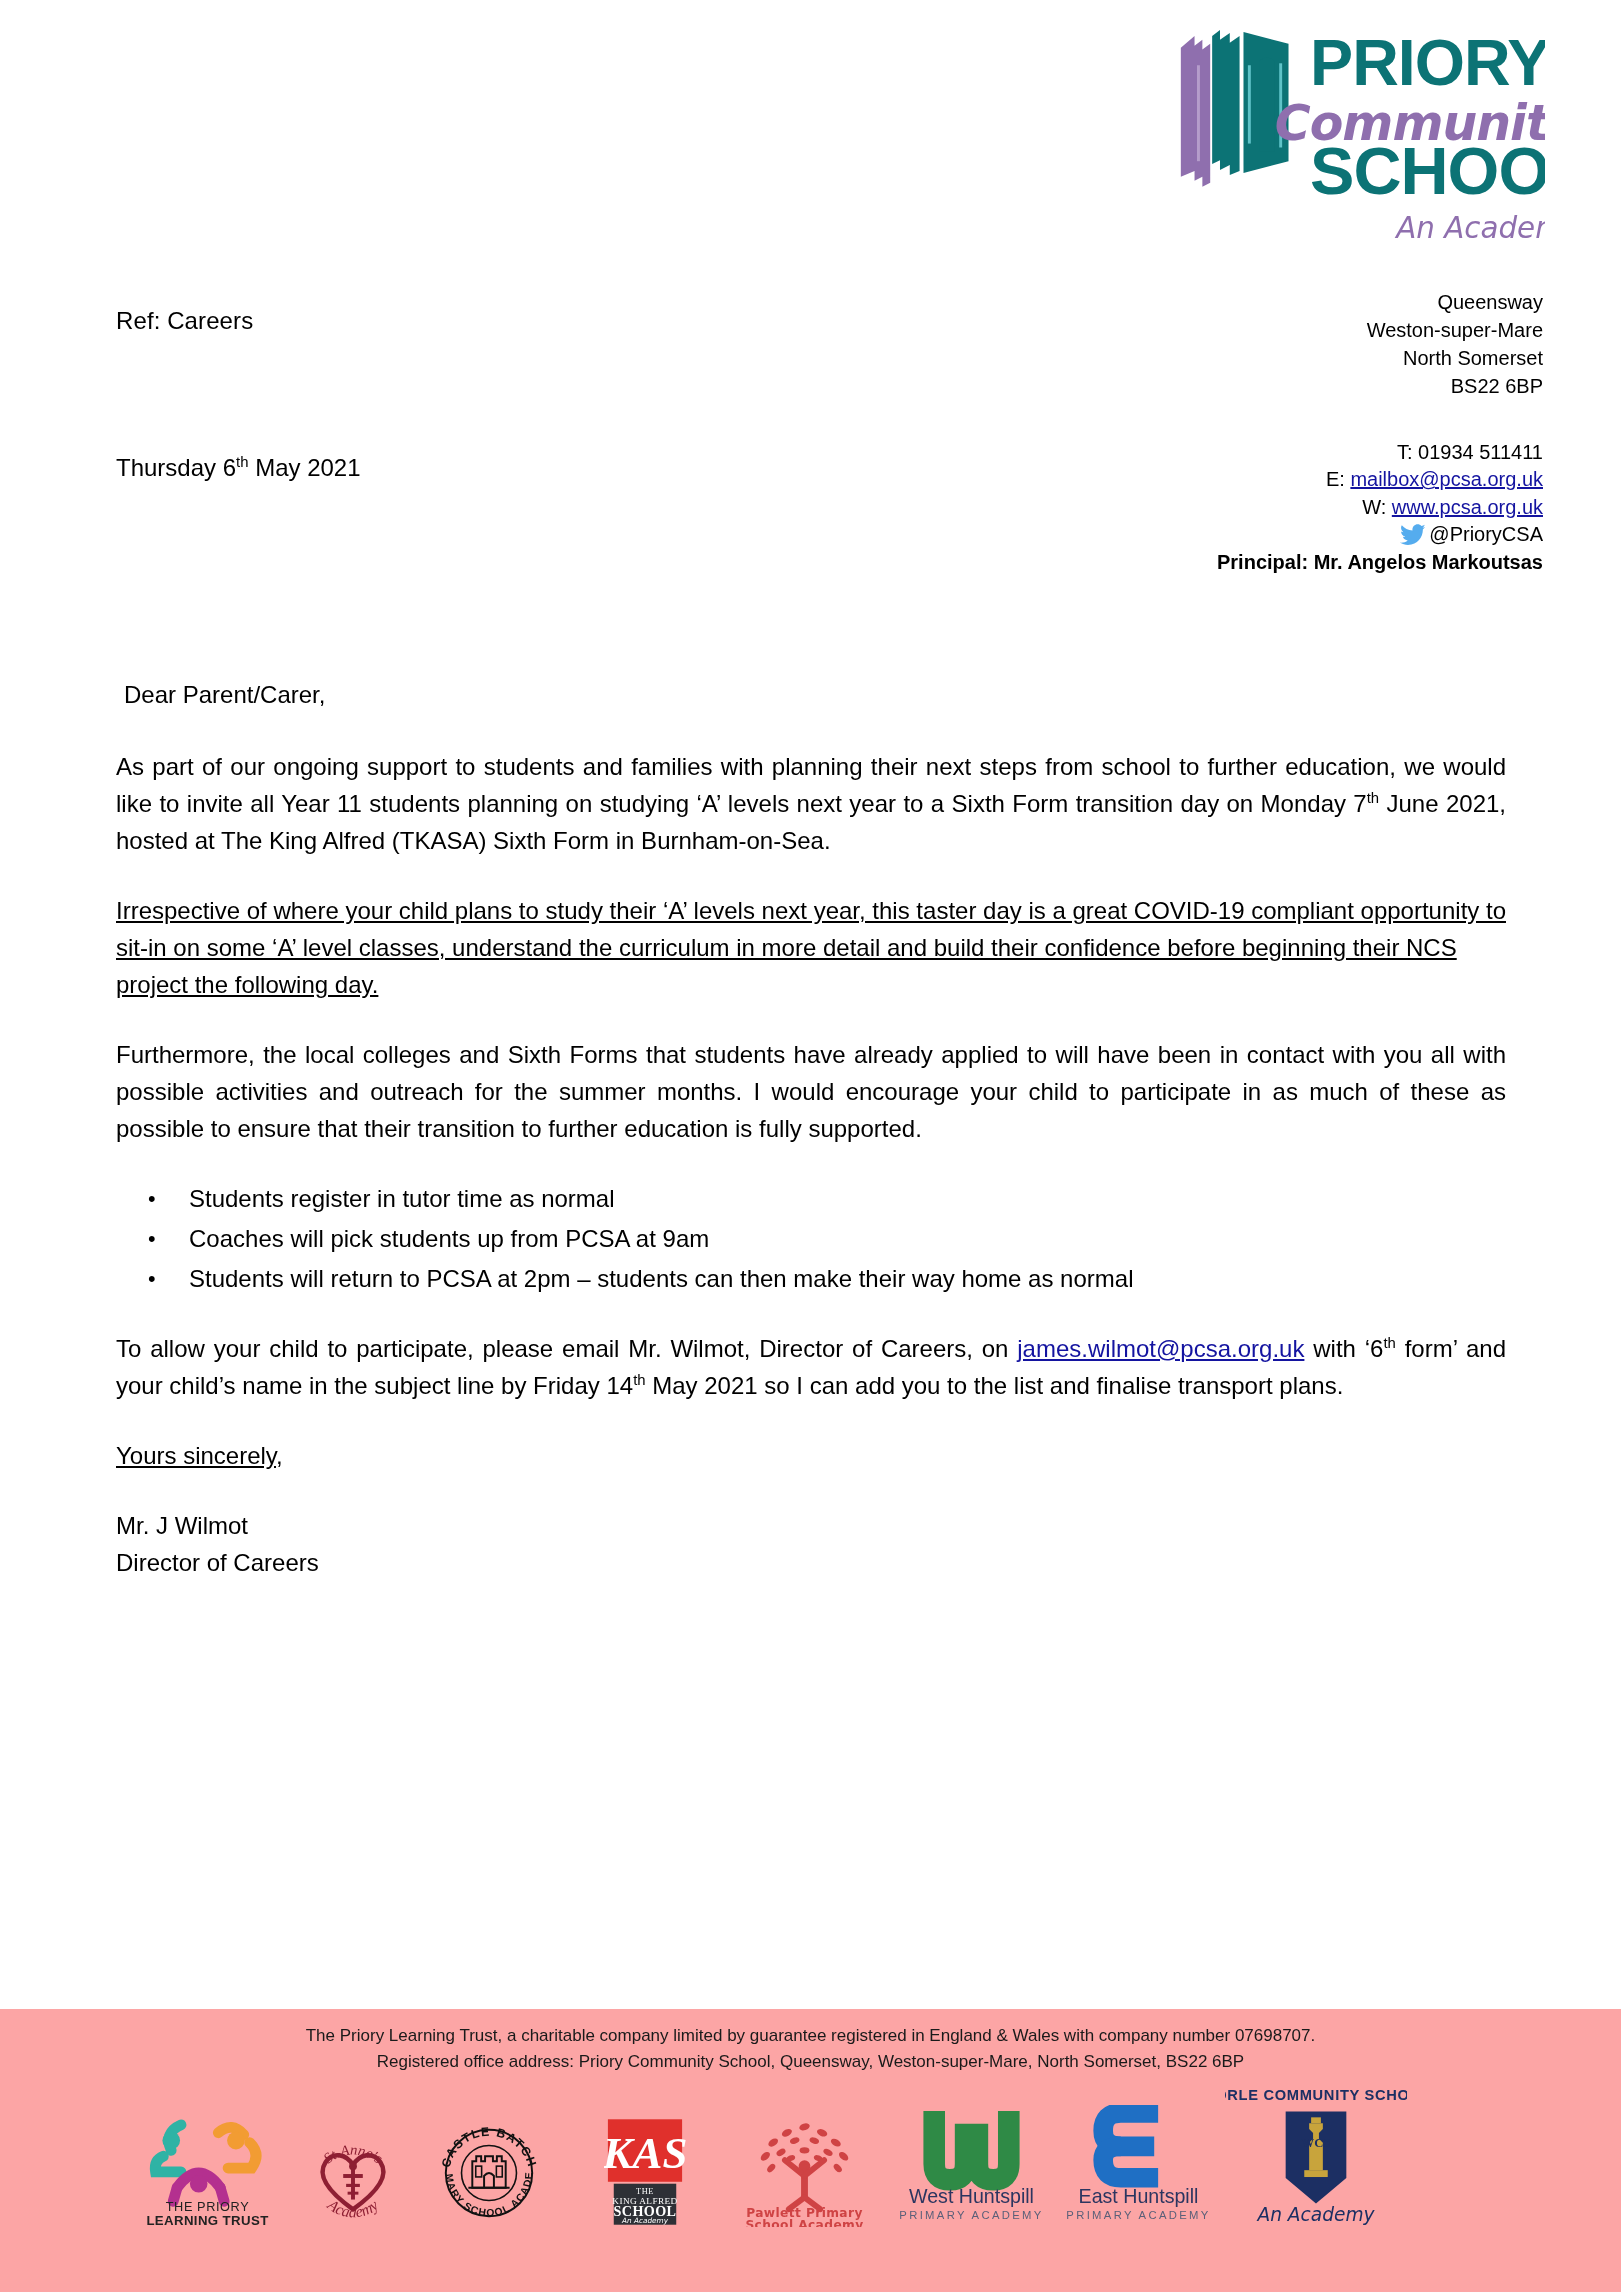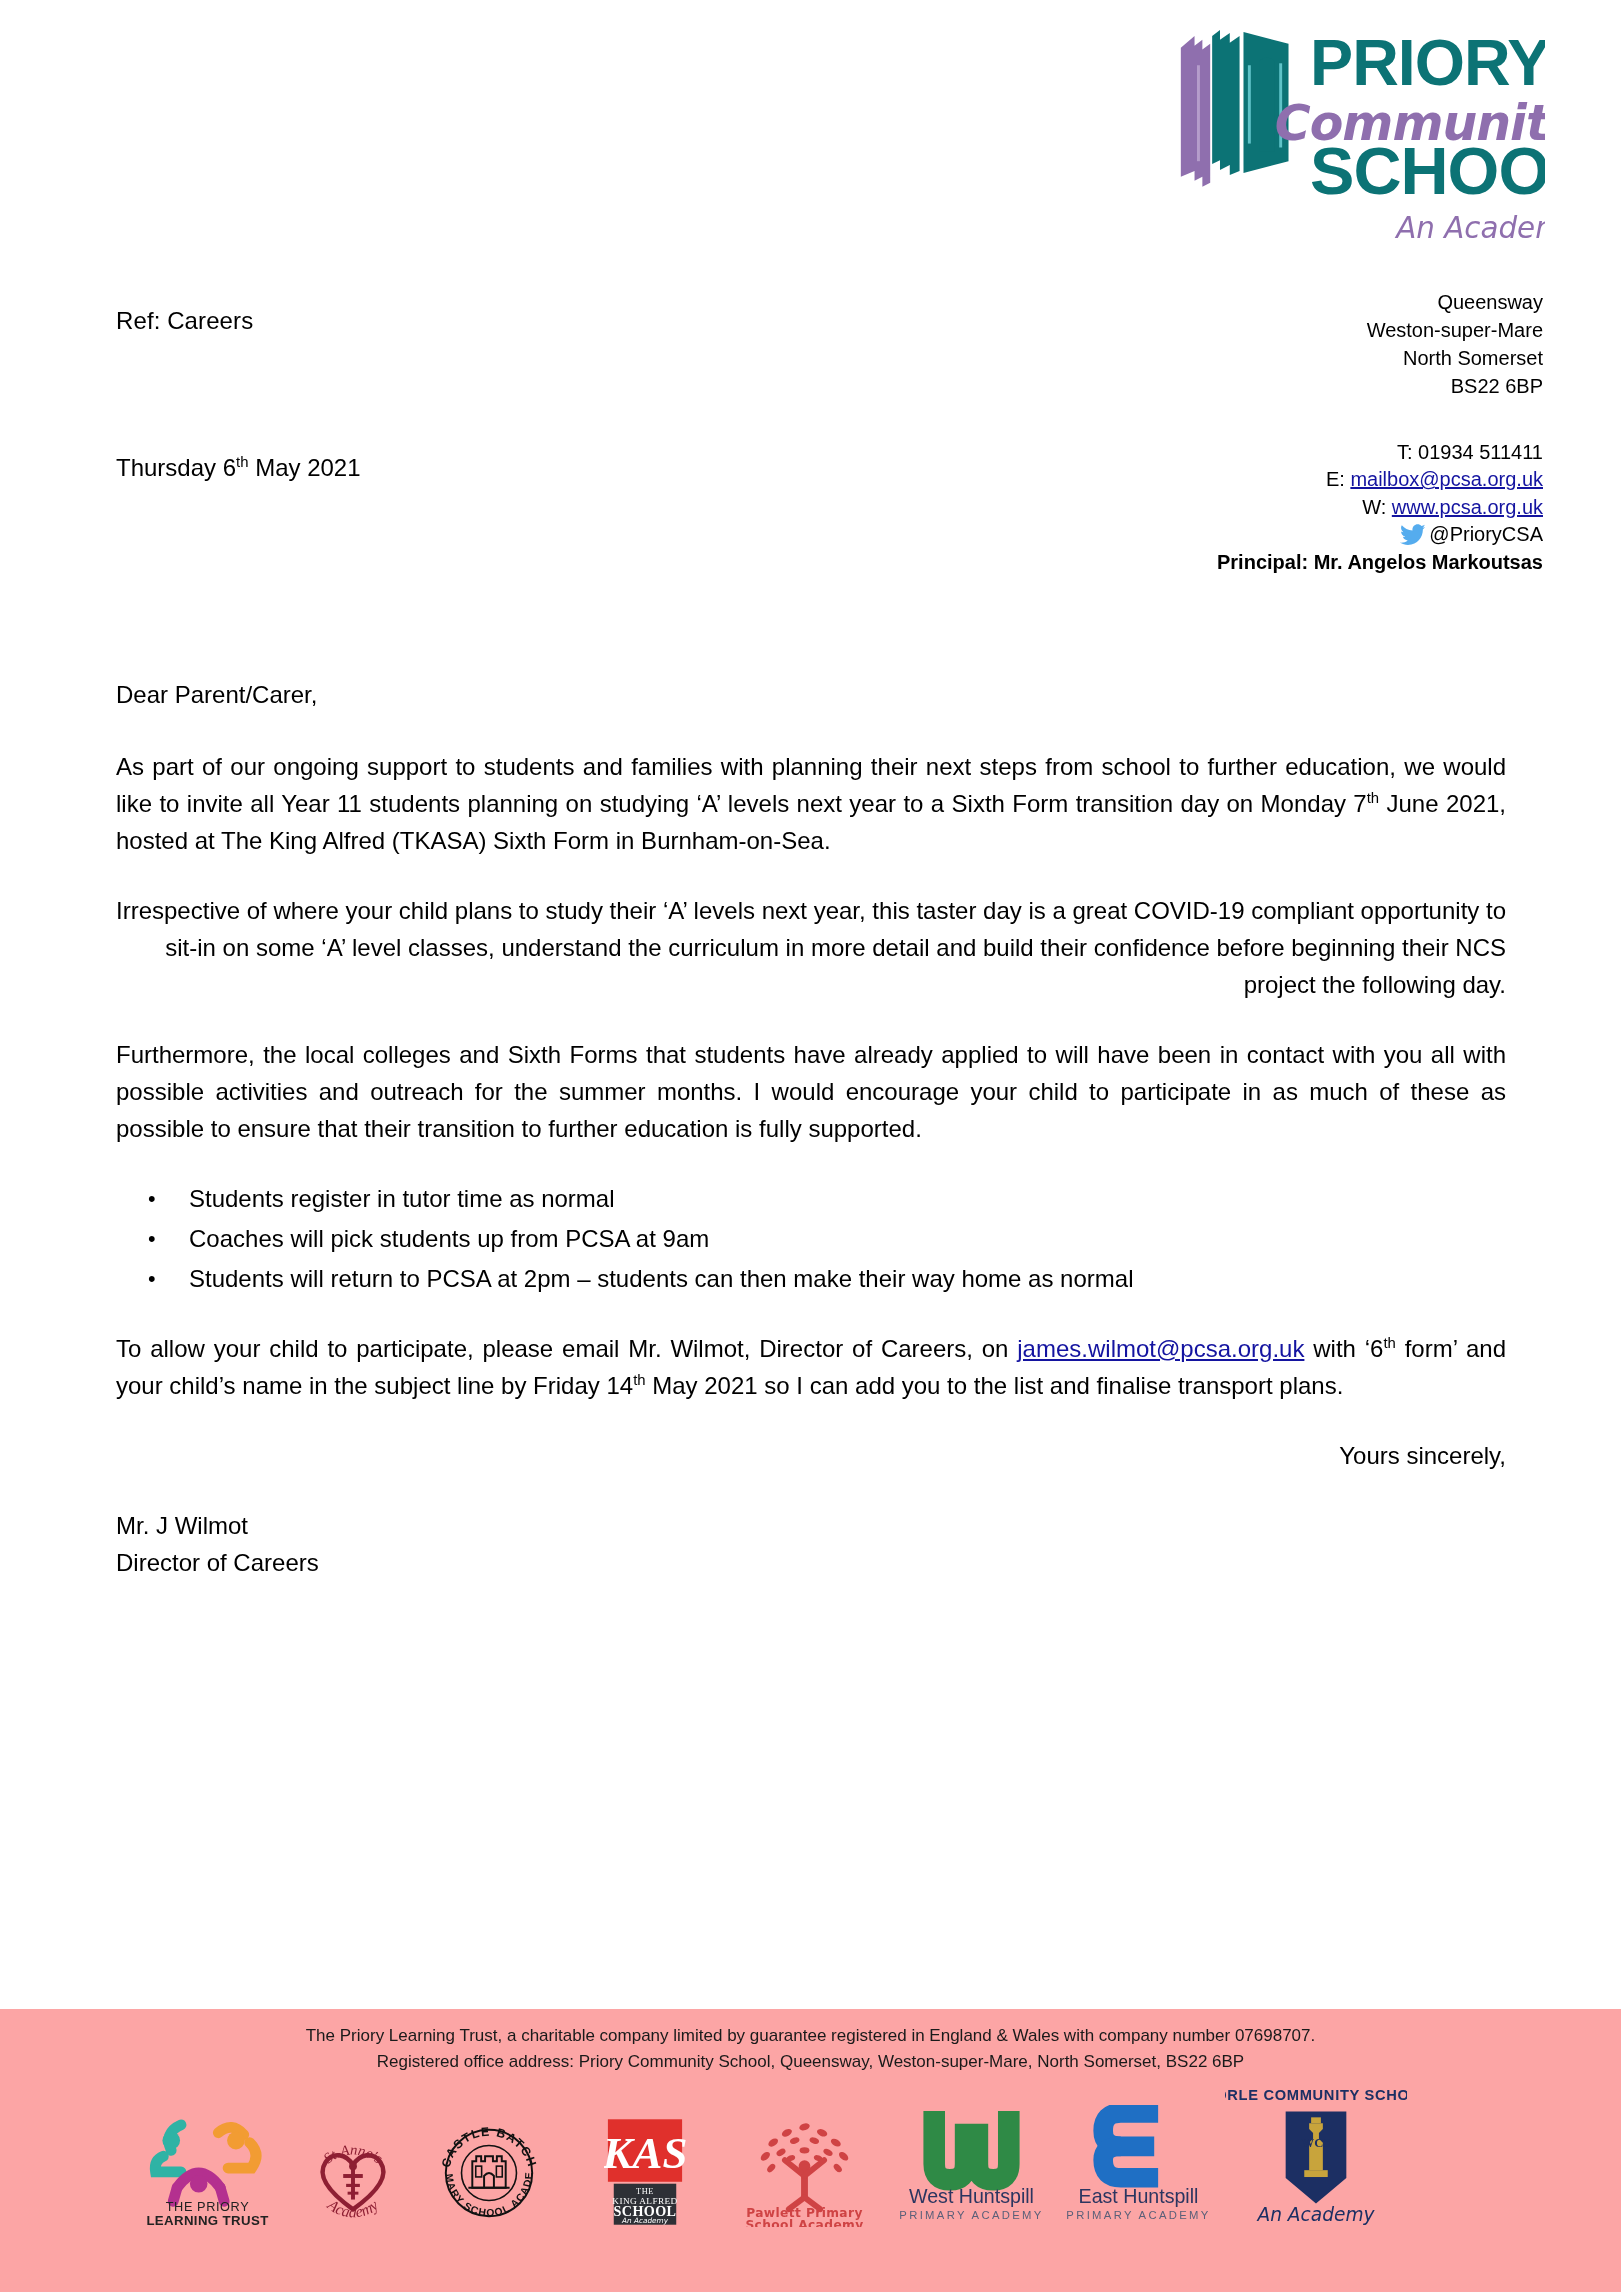--- a/index.html
+++ b/index.html
@@ -89,27 +89,27 @@
 
   
   .body-area {
     position: absolute;
     left: 116px;
     top: 676px;
     width: 1390px;
     font-size: 24px;
     line-height: 37px;
   }
-  .salutation { margin: 0 0 35px 0; }
+  .salutation { margin: 0 0 35px 8px; }
   p.para {
     margin: 0 0 33px 0;
     text-align: justify;
     text-justify: inter-word;
   }
-  p.para.nojust { text-align: right; }
+  p.para.nojust { text-align: left; text-decoration: underline; }
   .timings-head {
     font-weight: bold;
     margin: 0 0 2px 0;
   }
   ul.timings {
     margin: 0 0 33px 0;
     padding-left: 73px;
     list-style: none;
   }
   ul.timings li {

